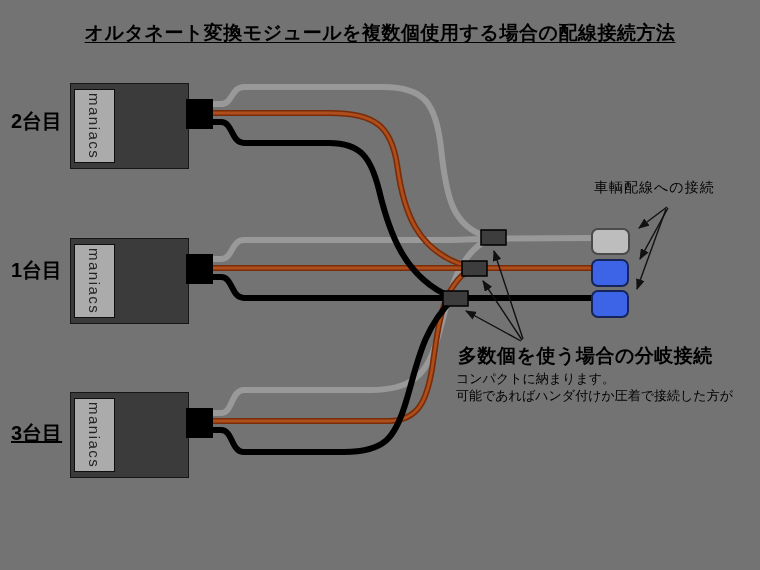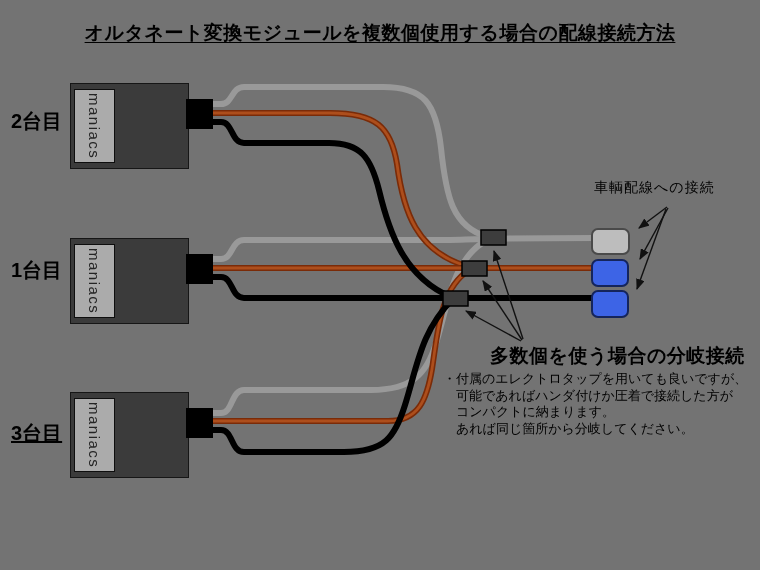--- a/index.html
+++ b/index.html
@@ -43,21 +43,21 @@
   }
   .mod-label.l-top { top:108px; }
   .mod-label.l-mid { top:257px; }
   .mod-label.l-bot { top:420px;text-decoration:underline; }
   .vehicle-label {
     position:absolute; left:594px; top:179px;
     font-size:14px; letter-spacing:1px; white-space:nowrap;
   }
   .branch-heading {
     position:absolute; left:458px; top:343px;
-    font-size:19px; font-weight:bold; letter-spacing:0.5px; white-space:nowrap;margin-left:32px;
+    font-size:19px; font-weight:bold; letter-spacing:0.5px; white-space:nowrap;
   }
   .branch-notes {
     position:absolute; left:443px; top:371px; width:300px;
     font-size:13px; line-height:16.5px; white-space:nowrap;
   }
 </style>
 </head>
 <body>
 
 <div class="stage">
@@ -124,19 +124,17 @@
     <div class="plate">
       <span class="brand">maniacs</span>
     </div>
     <div class="stub"></div>
   </div>
 
   <div class="vehicle-label">車輌配線への接続</div>
 
   <div class="branch-heading">多数個を使う場合の分岐接続</div>
   <div class="branch-notes">
-    <div>・付属のエレクトロタップを用いても良いですが、</div>
+    <div>　コンパクトに納まります。</div>
     <div>　可能であればハンダ付けか圧着で接続した方が</div>
-    <div>　コンパクトに納まります。</div>
-    <div>　あれば同じ箇所から分岐してください。</div>
   </div>
 
 </div>
 
 </body></html>

